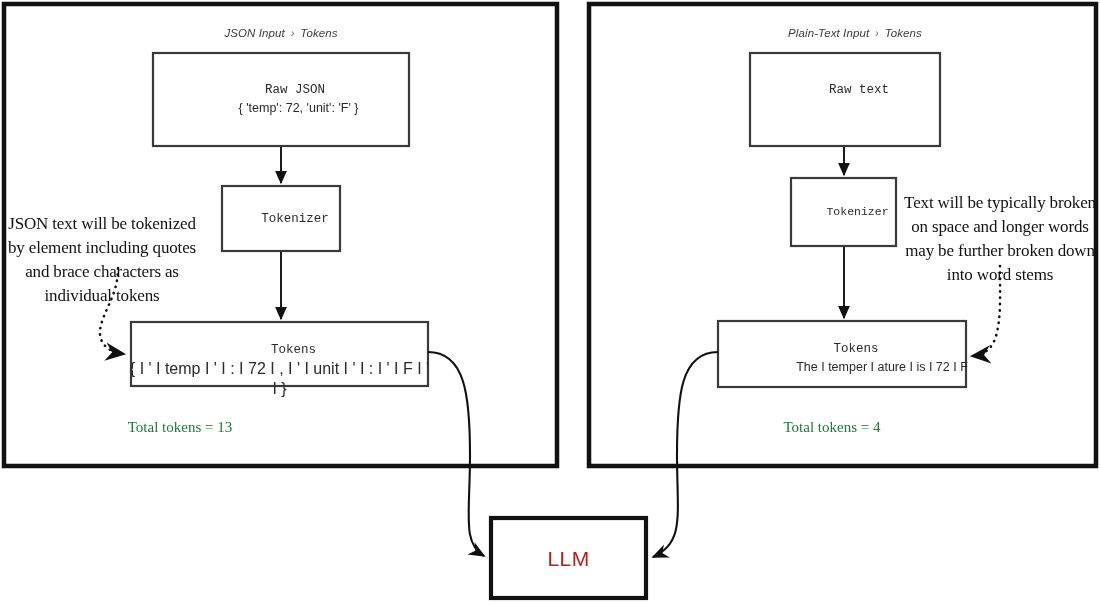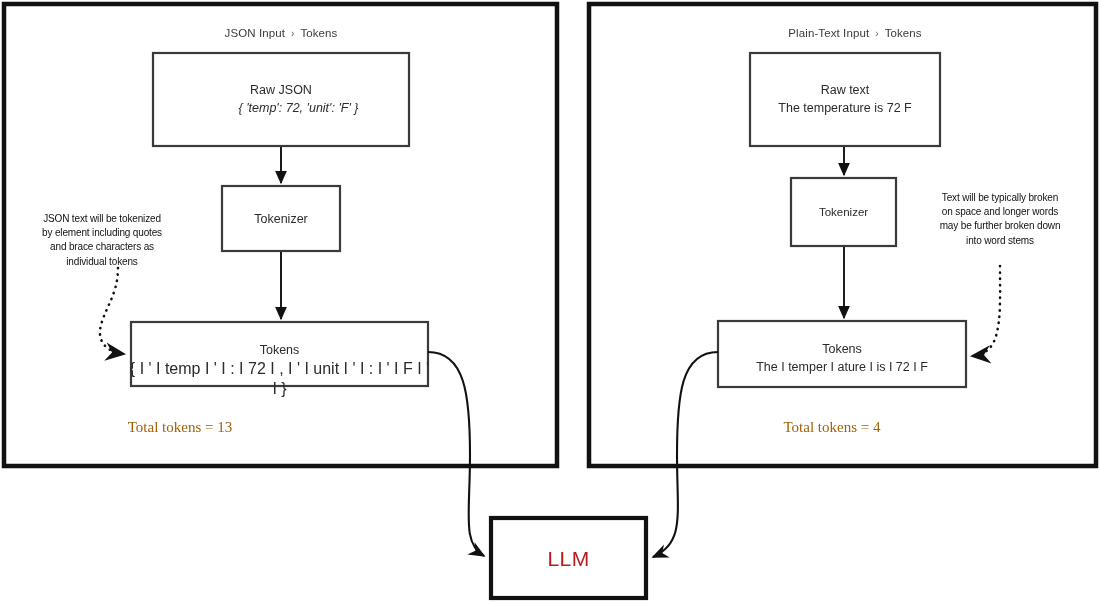--- a/index.html
+++ b/index.html
@@ -27,42 +27,44 @@
     color: #1a1a1a;
     text-align: center;
     line-height: 1.28;
     white-space: pre-line;
   }
   .panel-title {
     font-family: "Liberation Sans", sans-serif;
     font-size: 11.5px;
     color: #3c3c3c;
     letter-spacing: 0.1px;
+    font-style: italic;
   }
   .box-title {
-    font-family: Liberation Sans, sans-serif;
+    font-family: Liberation Mono, monospace;
     font-size: 12.5px;
     color: #2b2b2b;
+    margin-left: 14px;
   }
   .box-sub {
     font-family: "Liberation Sans", sans-serif;
     font-size: 12.5px;
     color: #2b2b2b;
   }
   .annot {
-    font-family: Liberation Sans, sans-serif;
-    font-size: 10px;
+    font-family: Liberation Serif, serif;
+    font-size: 17px;
     color: #111111;
     line-height: 1.42;
     letter-spacing: -0.15px;
   }
   .total {
     font-family: "Liberation Serif", serif;
     font-size: 15px;
-    color: #a16207;
+    color: #15803d;
   }
   .llm-label {
     font-family: "Liberation Sans", sans-serif;
     font-size: 21px;
     color: #b91c1c;
     letter-spacing: 0.4px;
   }
   .chev {
     font-family: "Liberation Sans", sans-serif;
     font-size: 10px;
@@ -120,45 +122,44 @@
     <path d="M 428 352 C 465 352, 470 395, 470 455 C 470 515, 462 543, 484 556" fill="none" stroke="#111111" stroke-width="2.1" marker-end="url(#arrowThin)"></path>
 
     <path d="M 718 352 C 681 352, 677 395, 677 455 C 677 515, 685 543, 653 557" fill="none" stroke="#111111" stroke-width="2.1" marker-end="url(#arrowThin)"></path>
   </svg>
 
   <div class="lbl panel-title" style="left:178px; top:11px; width:206px;">
     <span>JSON Input</span><span class="chev" style="padding:0 6px;">›</span><span>Tokens</span>
   </div>
 
   <div class="lbl box-title" style="left:153px; top:82px; width:256px;">Raw JSON</div>
-  <div class="lbl box-sub" style="left:153px; top:100px; width:291px;font-style:italic;">{ 'temp': 72, 'unit': 'F' }</div>
+  <div class="lbl box-sub" style="left:153px; top:100px; width:291px;">{ 'temp': 72, 'unit': 'F' }</div>
 
   <div class="lbl box-title" style="left:222px; top:211px; width:118px;">Tokenizer</div>
 
   <div class="lbl box-title" style="left:131px; top:342px; width:297px;">Tokens</div>
   <div class="lbl box-sub" style="left:126px; top:359px; width:307px; font-size:16px;">{ I ' I temp I ' I : I 72 I , I ' I unit I ' I : I ' I F I ' I }</div>
 
   <div class="lbl annot" style="left:4px; top:212px; width:196px;">JSON text will be tokenized
 by element including quotes
 and brace characters as
 individual tokens</div>
 
   <div class="lbl total" style="left:90px; top:418px; width:180px;">Total tokens = 13</div>
 
   <div class="lbl panel-title" style="left:745px; top:11px; width:220px;">
     <span>Plain-Text Input</span><span class="chev" style="padding:0 6px;">›</span><span>Tokens</span>
   </div>
 
   <div class="lbl box-title" style="left:750px; top:82px; width:190px;text-align:center;">Raw text</div>
-  <div class="lbl box-sub" style="left:745px; top:100px; width:200px;">The temperature is 72 F</div>
 
   <div class="lbl box-title" style="left:791px; top:205px; width:105px; font-size:11.5px;">Tokenizer</div>
 
   <div class="lbl box-title" style="left:718px; top:341px; width:248px;">Tokens</div>
-  <div class="lbl box-sub" style="left:718px; top:359px; width:248px;">The I temper I ature I is I 72 I F</div>
+  <div class="lbl box-sub" style="left:718px; top:359px; width:248px;padding-left:40px;">The I temper I ature I is I 72 I F</div>
 
   <div class="lbl annot" style="left:901px; top:191px; width:198px;">Text will be typically broken
 on space and longer words
 may be further broken down
 into word stems</div>
 
   <div class="lbl total" style="left:742px; top:418px; width:180px;">Total tokens = 4</div>
 
   <div class="lbl llm-label" style="left:491px; top:546px; width:155px;">LLM</div>
 

